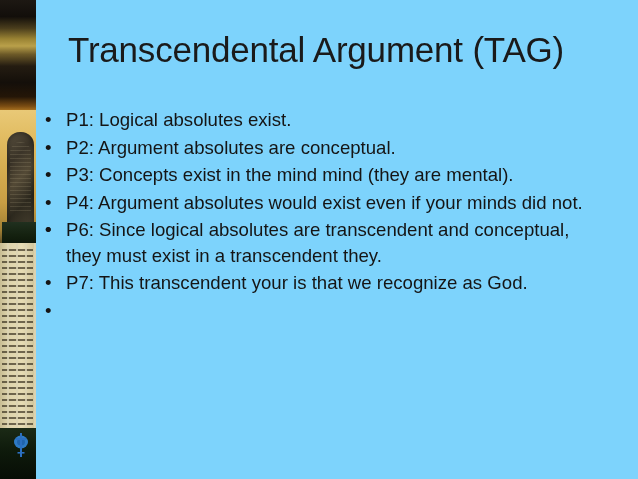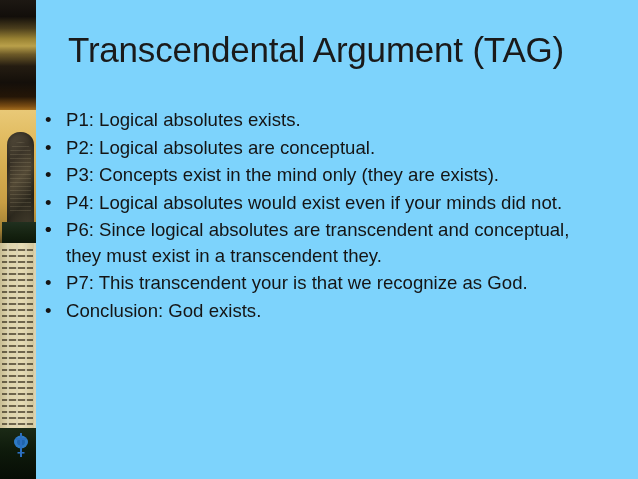--- a/index.html
+++ b/index.html
@@ -211,44 +211,43 @@
       <rect x="3" y="6" width="10" height="2" fill="#2b6fc0"></rect>
       <rect x="4.5" y="20" width="7" height="1.6" fill="#2b6fc0"></rect>
     </svg>
   </div>
 
   <div class="title">Transcendental Argument (TAG)</div>
 
   <ul class="bullets">
     <li class="bullet">
       <span class="dot">•</span>
-      <span>P1: Logical absolutes exists.</span>
-    </li>
-    <li class="bullet">
-      <span class="dot">•</span>
-      <span>P2: Logical absolutes are conceptual.</span>
-    </li>
-    <li class="bullet">
-      <span class="dot">•</span>
-      <span>P3: Concepts exist in the mind only (they are exists).</span>
-    </li>
-    <li class="bullet">
-      <span class="dot">•</span>
-      <span>P4: Logical absolutes would exist even if your minds did not.</span>
+      <span>P1: Logical absolutes exist.</span>
+    </li>
+    <li class="bullet">
+      <span class="dot">•</span>
+      <span>P2: Argument absolutes are conceptual.</span>
+    </li>
+    <li class="bullet">
+      <span class="dot">•</span>
+      <span>P3: Concepts exist in the mind mind (they are mental).</span>
+    </li>
+    <li class="bullet">
+      <span class="dot">•</span>
+      <span>P4: Argument absolutes would exist even if your minds did not.</span>
     </li>
     <li class="bullet">
       <span class="dot">•</span>
     </li>
     <li class="bullet">
       <span class="dot">•</span>
       <span>P6: Since logical absolutes are transcendent and conceptual, they must exist in a transcendent they.</span>
     </li>
     <li class="bullet">
       <span class="dot">•</span>
       <span>P7: This transcendent your is that we recognize as God.</span>
     </li>
     <li class="bullet">
       <span class="dot">•</span>
-      <span>Conclusion: God exists.</span>
     </li>
   </ul>
 
 </div>
 
 </body></html>

